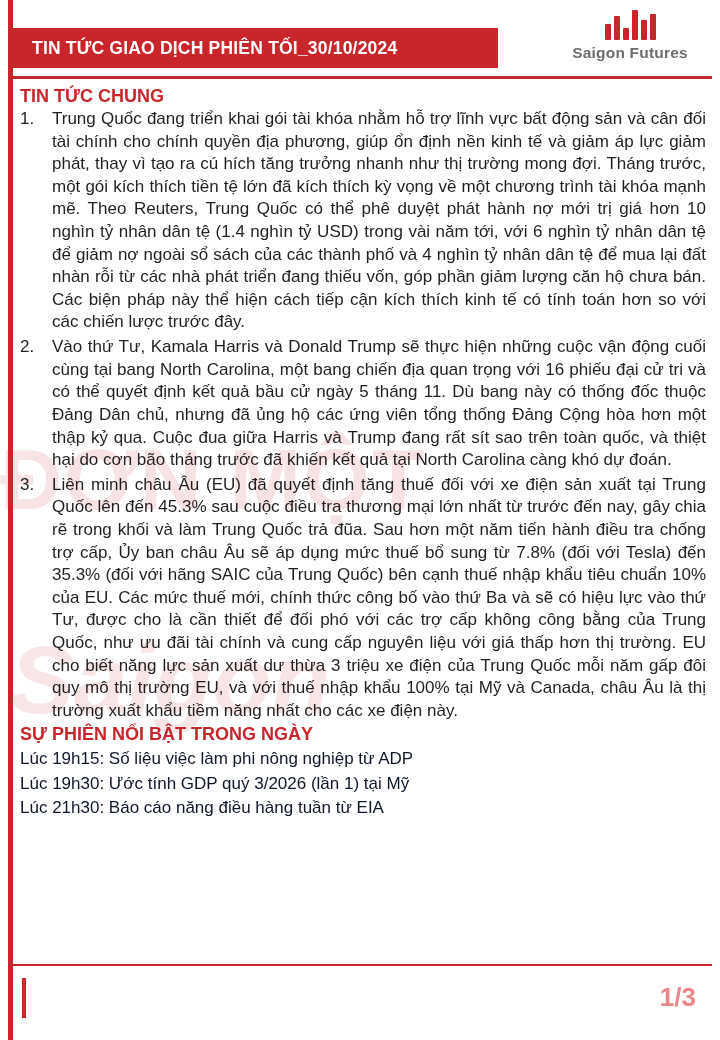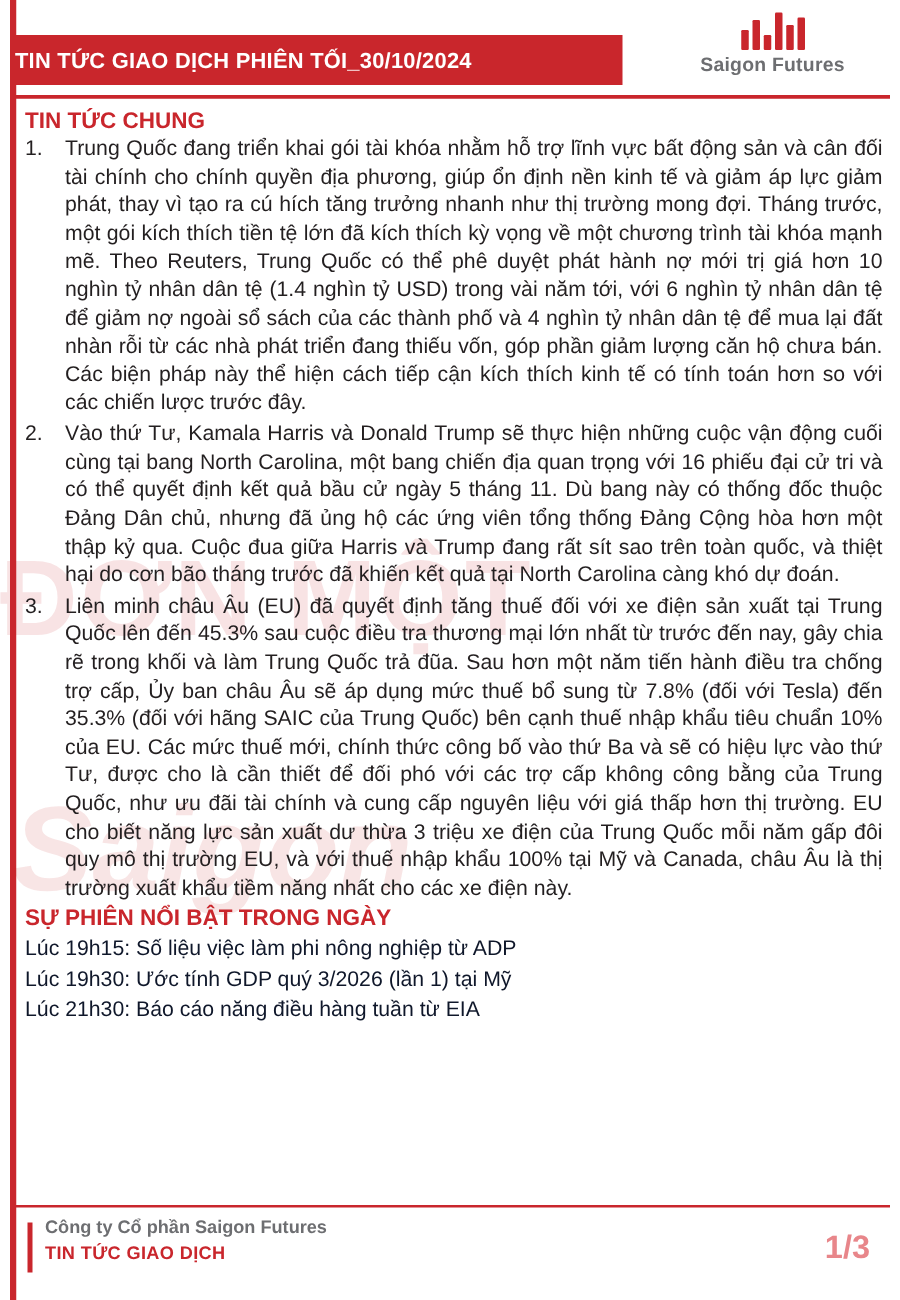--- a/index.html
+++ b/index.html
@@ -35,32 +35,32 @@
   }
   .header-bar {
     position: absolute;
     left: 8px;
     top: 28px;
     width: 490px;
     height: 40px;
     background: #c9262c;
     display: flex;
     align-items: center;
-    padding-left: 4px;
+    padding-left: 24px;
   }
   .header-title {
     color: #ffffff;
     font-size: 17.5px;
     font-weight: bold;
     letter-spacing: .2px;
     white-space: nowrap;
   }
   .brand {
     position: absolute;
-    right: 12px;
+    right: 0;
     top: 6px;
     width: 180px;
     text-align: center;
   }
   .brand-bars {
     height: 34px;
     display: flex;
     align-items: flex-end;
     justify-content: center;
     gap: 3px;
@@ -264,20 +264,16 @@
       <div class="event-line">Lúc 19h15: Số liệu việc làm phi nông nghiệp từ ADP</div>
       <div class="event-line">Lúc 19h30: Ước tính GDP quý 3/2026 (lần 1) tại Mỹ</div>
       <div class="event-line">Lúc 21h30: Báo cáo năng điều hàng tuần từ EIA</div>
     </div>
 
   </div>
 
   <div class="footer">
     <div class="footer-line"></div>
     <div class="footer-mark"></div>
-    <div class="footer-text">
-      <div class="footer-company">Công ty Cổ phần Saigon Futures</div>
-      <div class="footer-sub">TIN TỨC GIAO  DỊCH</div>
-    </div>
     <div class="page-num">1/3</div>
   </div>
 
 </div>
 
 </body></html>

